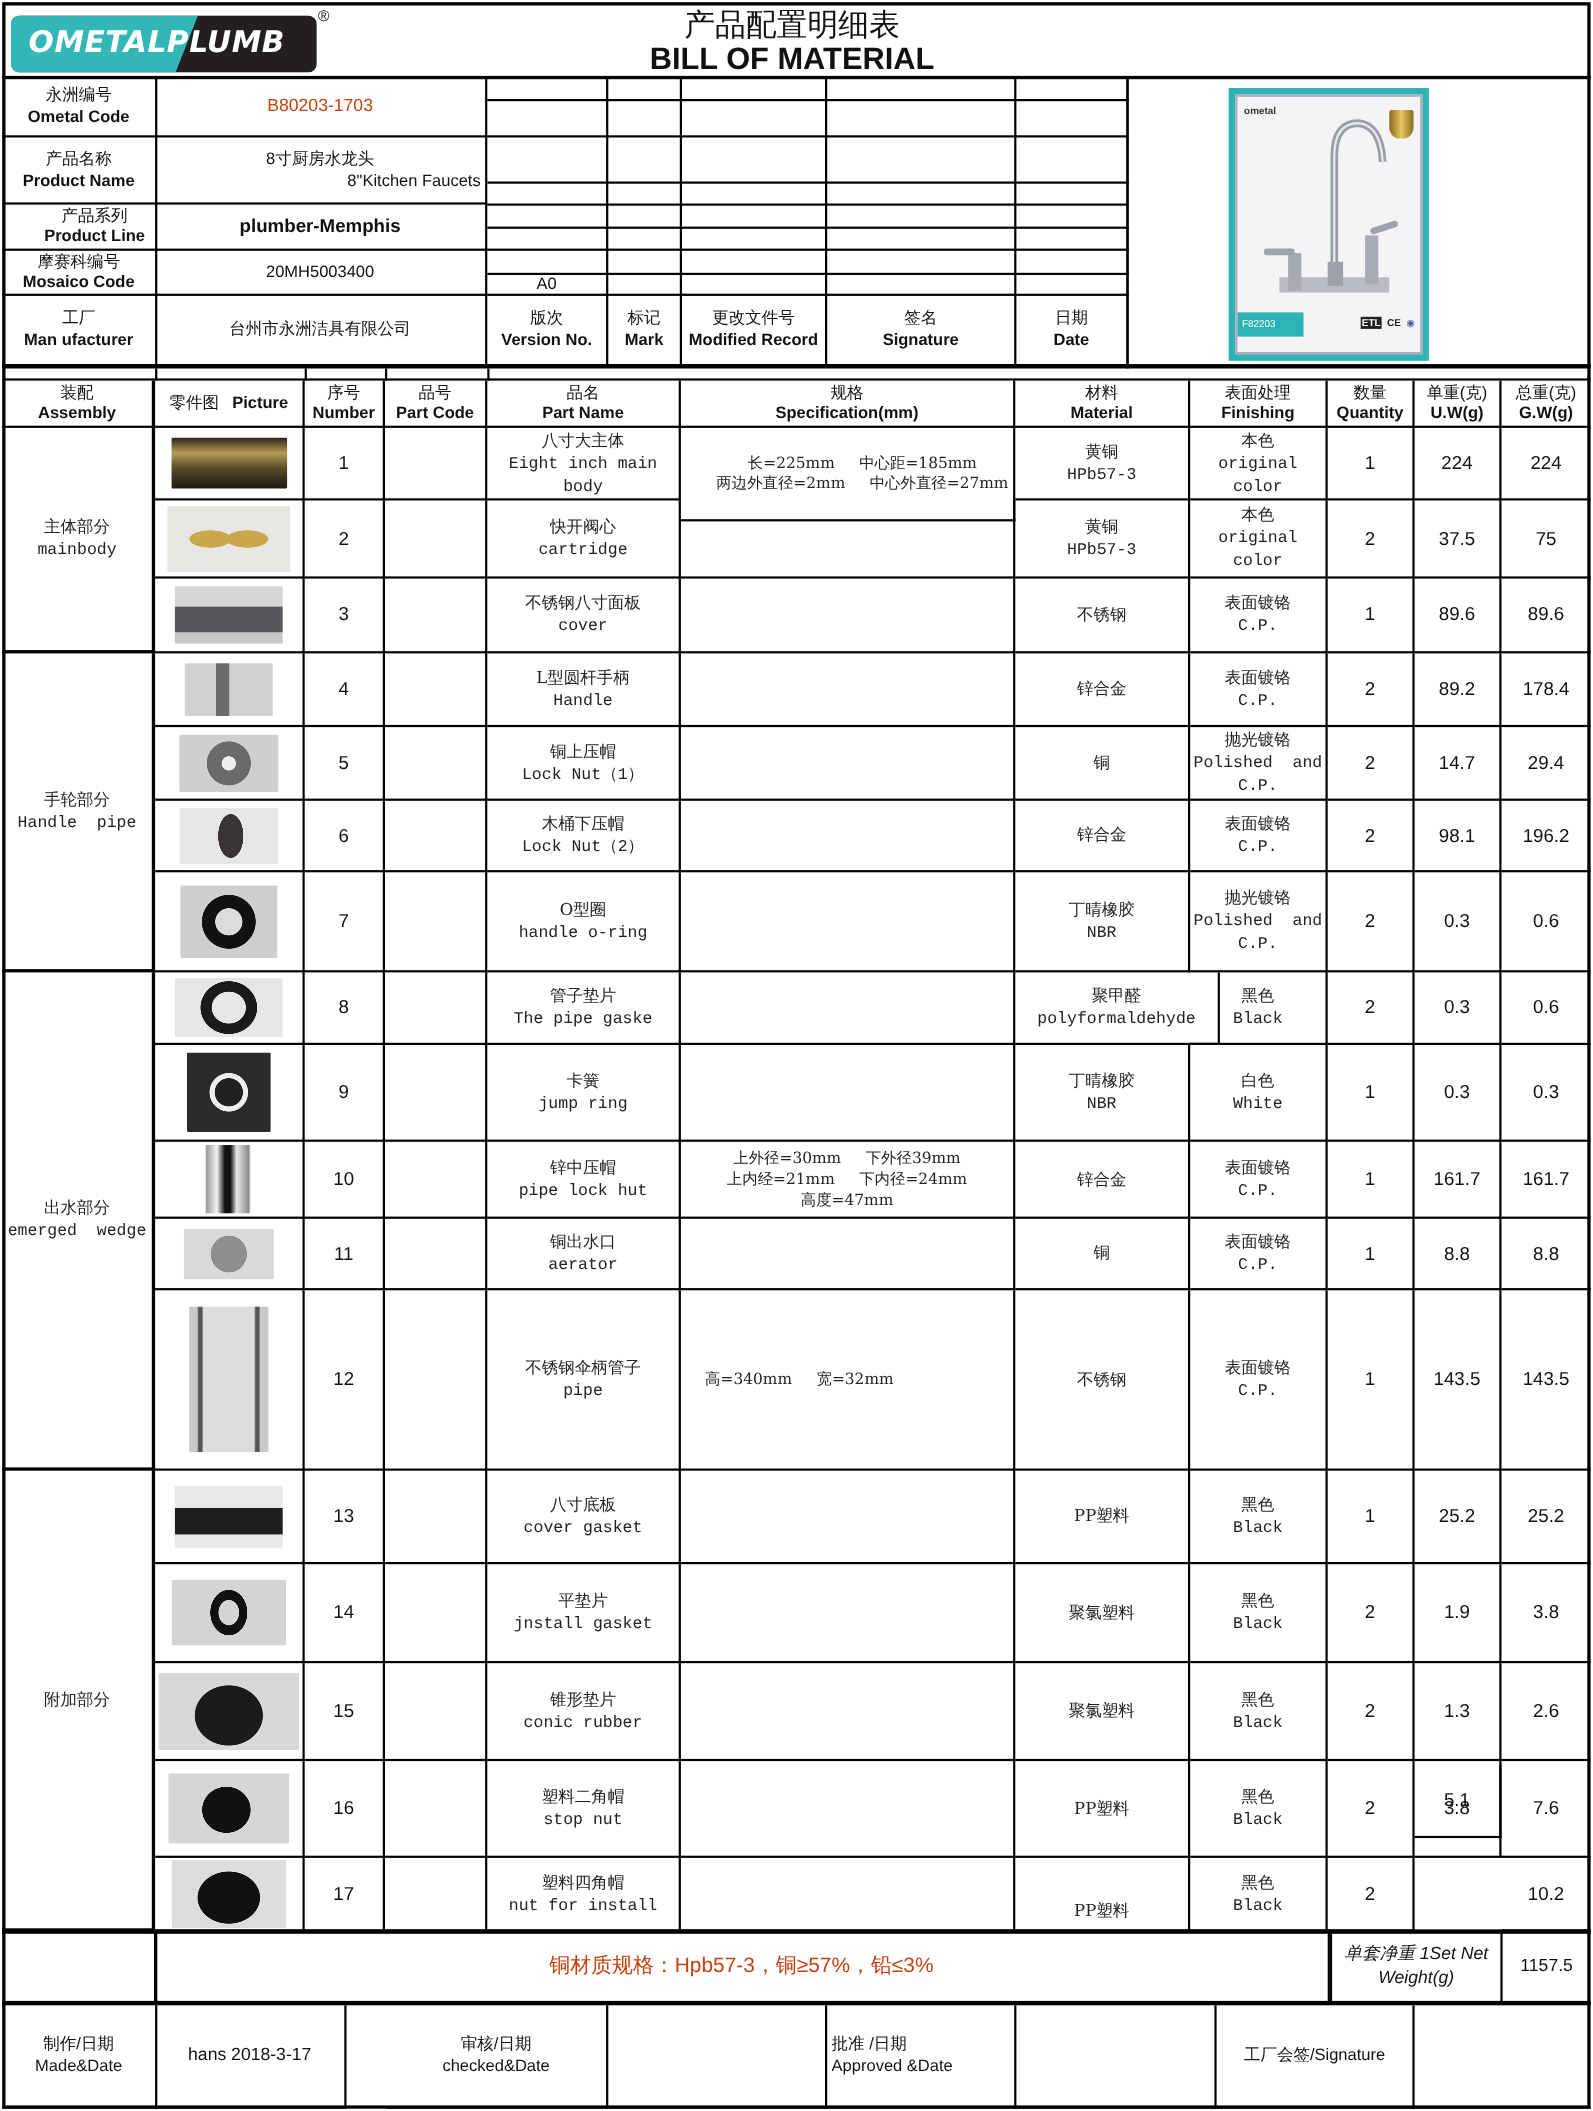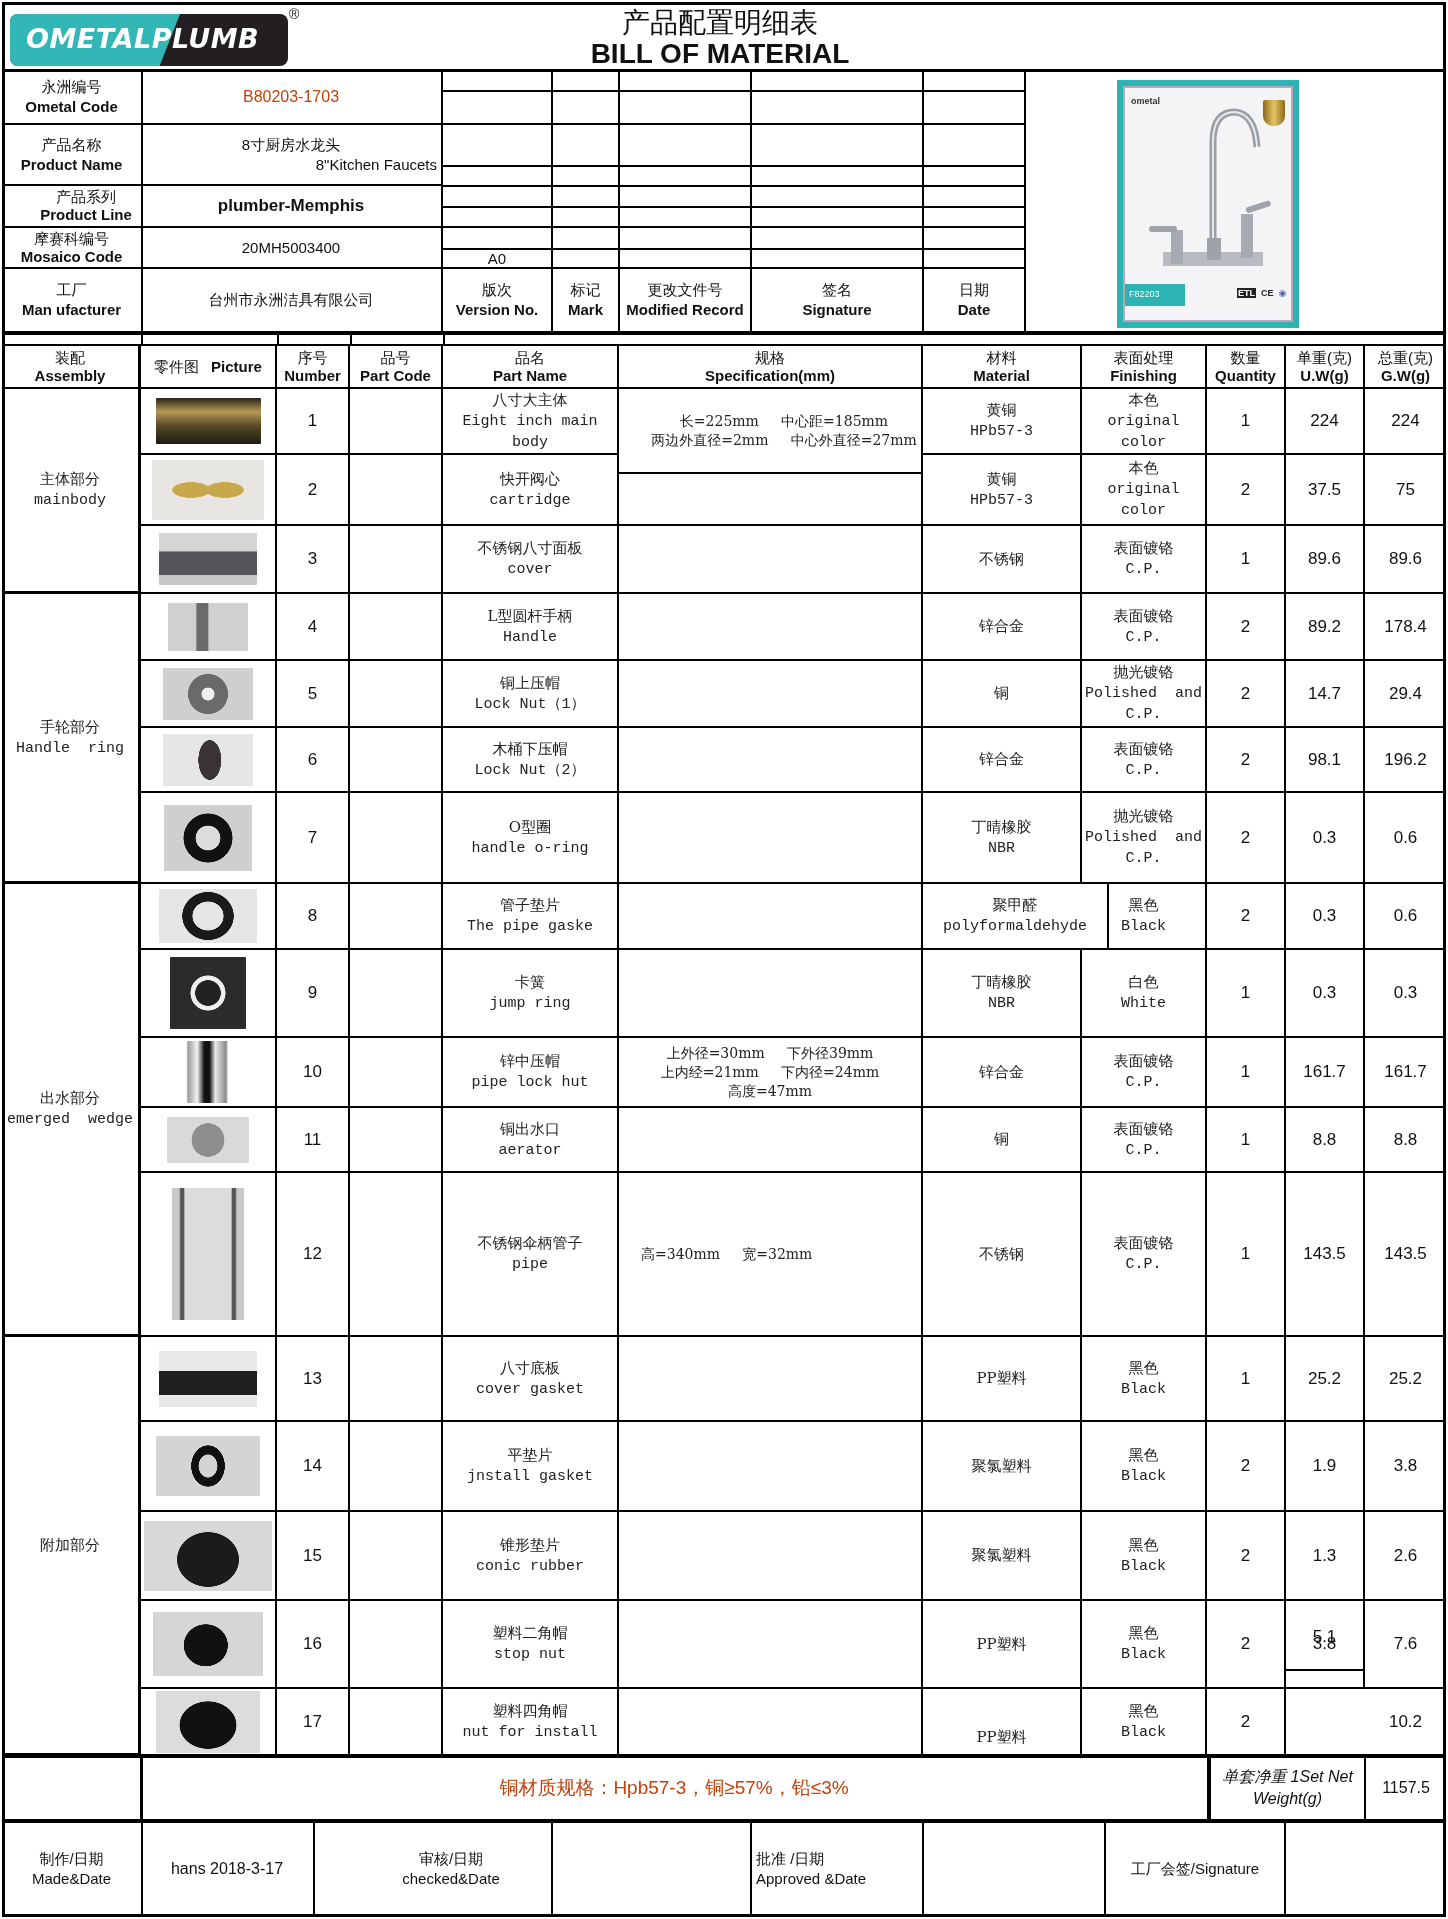--- a/index.html
+++ b/index.html
@@ -732,21 +732,21 @@
       <div class="cell" style="left: 1365px; top: 1689px; width: 81px; height: 67px; border-right: none;">
         <span class="num">10.2</span>
       </div>
     </div>
     <div class="cell" style="left: 2px; top: 389px; width: 139px; height: 205px; border-right: 3px solid rgb(0, 0, 0); border-bottom: 3px solid rgb(0, 0, 0);">
       <div class="serif">主体部分</div>
       <div class="mono" style="white-space:pre">mainbody</div>
     </div>
     <div class="cell" style="left: 2px; top: 594px; width: 139px; height: 290px; border-right: 3px solid rgb(0, 0, 0); border-bottom: 3px solid rgb(0, 0, 0);">
       <div class="serif">手轮部分</div>
-      <div class="mono" style="white-space:pre">Handle  ring</div>
+      <div class="mono" style="white-space:pre">Handle  pipe</div>
     </div>
     <div class="cell" style="left: 2px; top: 884px; width: 139px; height: 453px; border-right: 3px solid rgb(0, 0, 0); border-bottom: 3px solid rgb(0, 0, 0);">
       <div class="serif">出水部分</div>
       <div class="mono" style="white-space:pre">emerged  wedge</div>
     </div>
     <div class="cell" style="left: 2px; top: 1337px; width: 139px; height: 419px; border-right: 3px solid rgb(0, 0, 0); border-bottom: 3px solid rgb(0, 0, 0);">
       <div class="serif">附加部分</div>
       <div class="mono" style="white-space:pre"></div>
     </div>
   </div>

